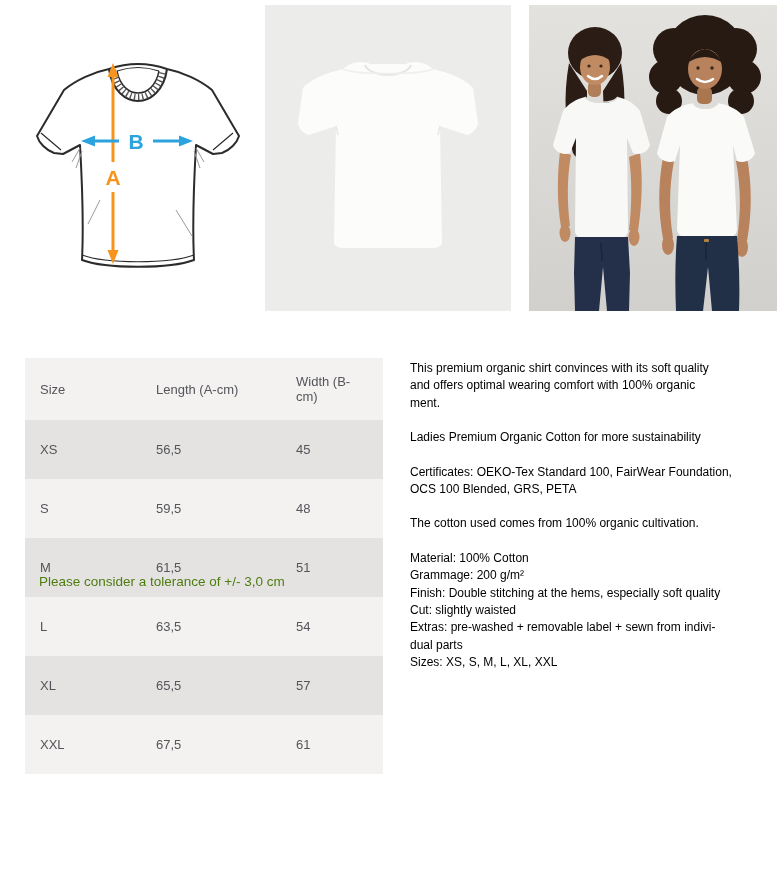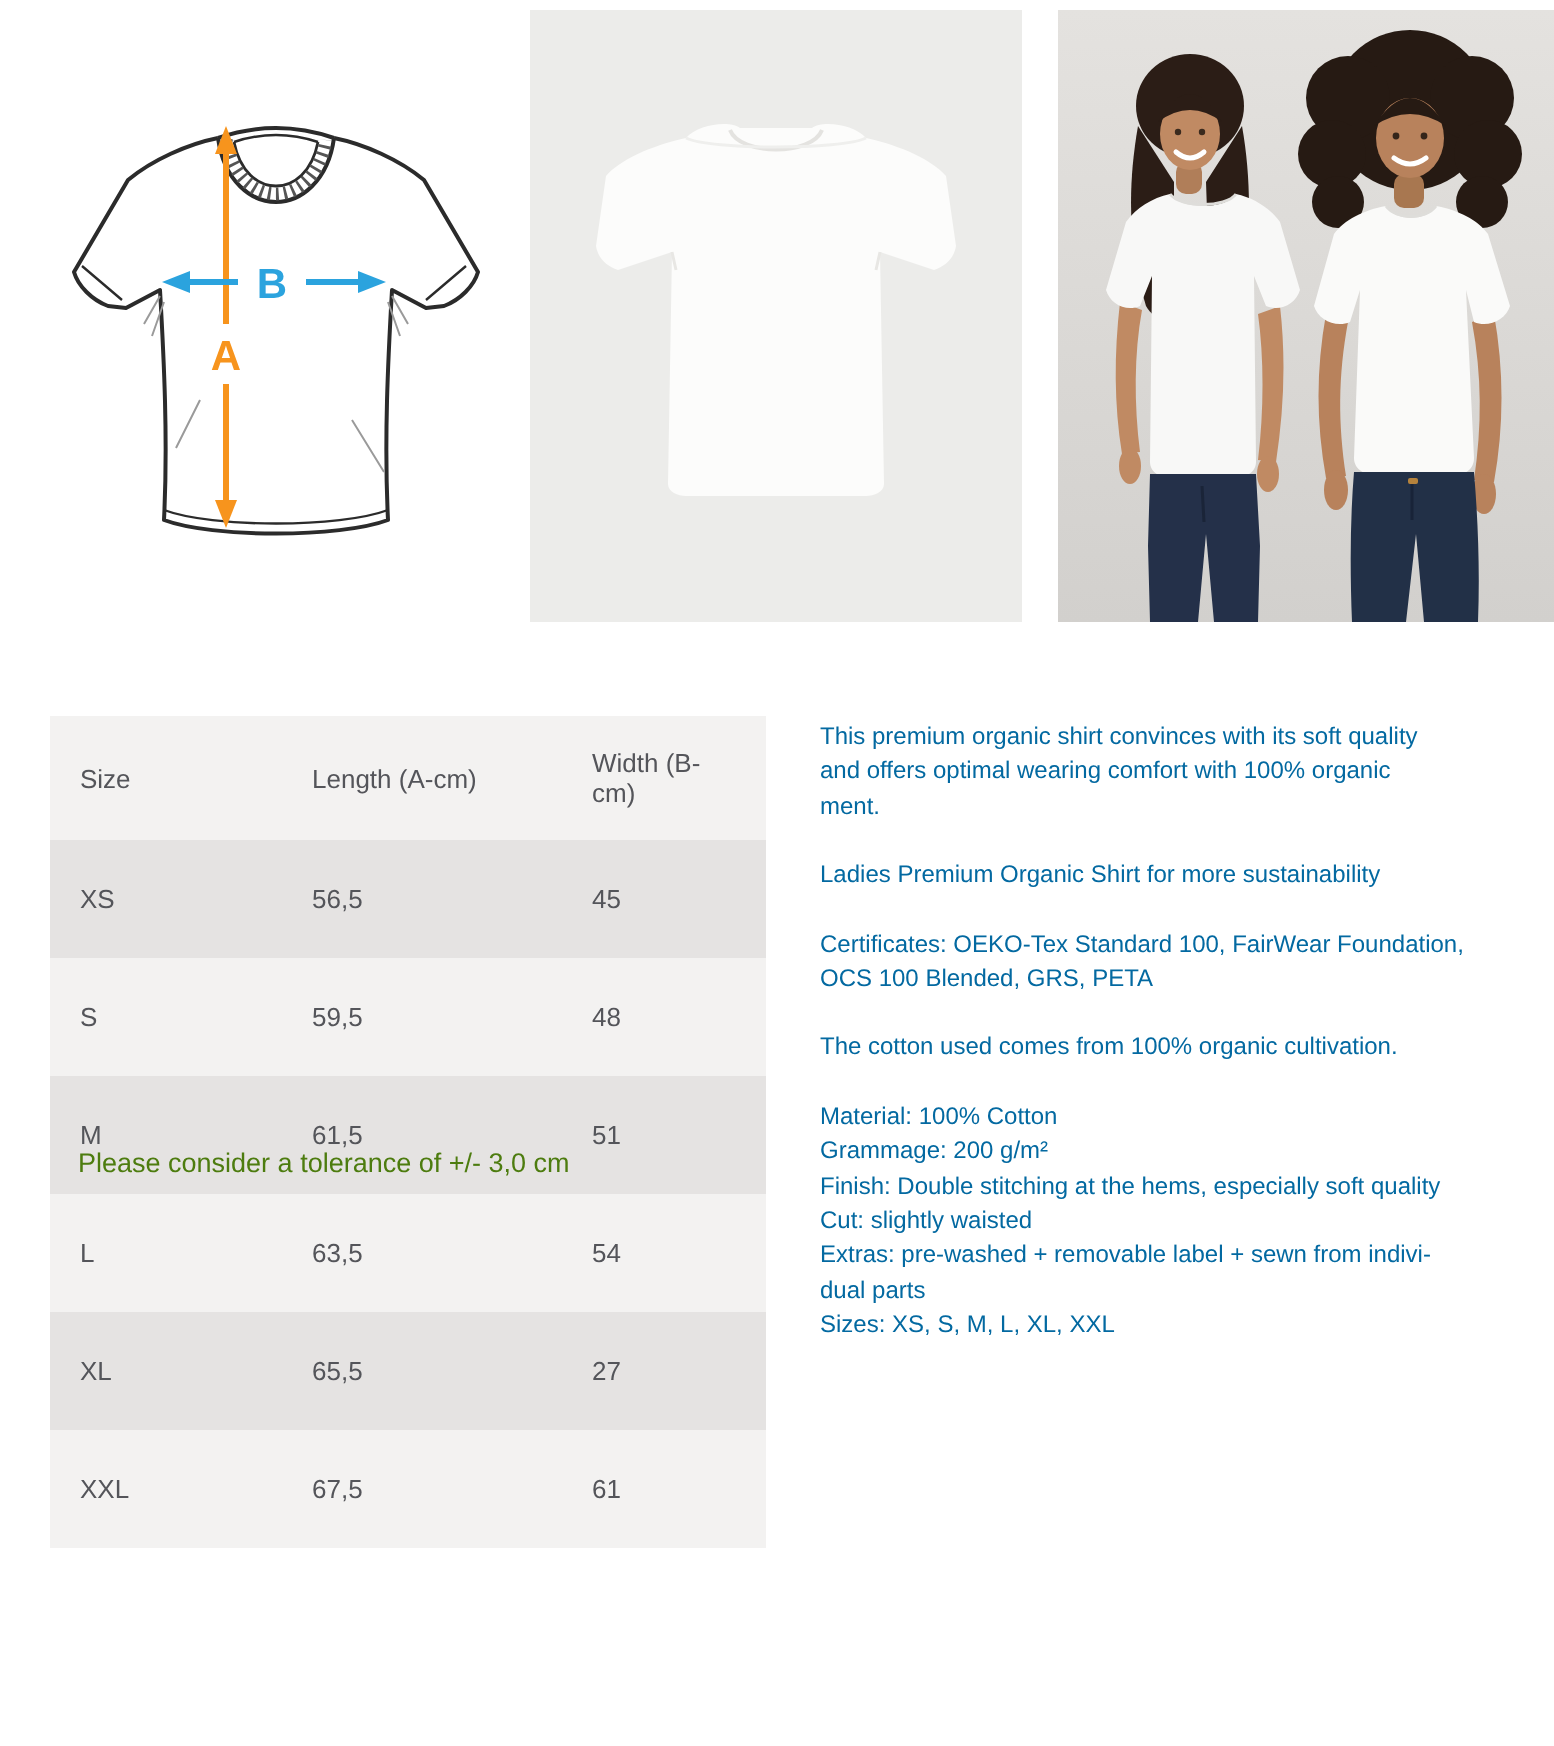--- a/index.html
+++ b/index.html
@@ -21,21 +21,21 @@
   }
   table.size-table th, table.size-table td{
     font-weight:400;text-align:left;height:27px;padding:16px;vertical-align:middle;margin-left:20px;
   }
   table.size-table th:first-child, table.size-table td:first-child{padding-left:15px;}
   table.size-table tr.hdr{background:var(--row-light);}
   table.size-table tr.dark{background:var(--row-dark);}
   table.size-table tr.light{background:var(--row-light);}
   .tolerance{left:39px;top:574px;font-size:13.5px;color:#4d7c0f;}
   
-  .description{left:410px;top:360px;width:360px;font-size:12px;line-height:17.4px;color:#0369a1;}
+  .description{left:410px;top:360px;width:360px;font-size:12px;line-height:17.4px;color:#000000;}
   .description .para{margin:0 0 17px 0;}
   .description .para div{white-space:nowrap;}
   svg{display:block;}
 </style>
 </head>
 <body>
 
 <div class="page" style="--arrow-a: #F7941D; --arrow-b: #2BA3DE; --row-dark: #E5E3E2; --row-light: #F3F2F1;">
 
   <div class="abs diagram-box">
@@ -186,40 +186,40 @@
           <td>51</td>
         </tr>
         <tr class="light">
           <td>L</td>
           <td>63,5</td>
           <td>54</td>
         </tr>
         <tr class="dark">
           <td>XL</td>
           <td>65,5</td>
-          <td>27</td>
+          <td>57</td>
         </tr>
         <tr class="light">
           <td>XXL</td>
           <td>67,5</td>
           <td>61</td>
         </tr>
       </tbody>
   </table>
 
   <div class="abs tolerance">Please consider a tolerance of +/- 3,0 cm</div>
 
   <div class="abs description">
       <div class="para">
         <div>This premium organic shirt convinces with its soft quality</div>
         <div>and offers optimal wearing comfort with 100% organic</div>
         <div>ment.</div>
       </div>
       <div class="para">
-        <div>Ladies Premium Organic Shirt for more sustainability</div>
+        <div>Ladies Premium Organic Cotton for more sustainability</div>
       </div>
       <div class="para">
         <div>Certificates: OEKO-Tex Standard 100, FairWear Foundation,</div>
         <div>OCS 100 Blended, GRS, PETA</div>
       </div>
       <div class="para">
         <div>The cotton used comes from 100% organic cultivation.</div>
       </div>
       <div class="para">
         <div>Material: 100% Cotton</div>

